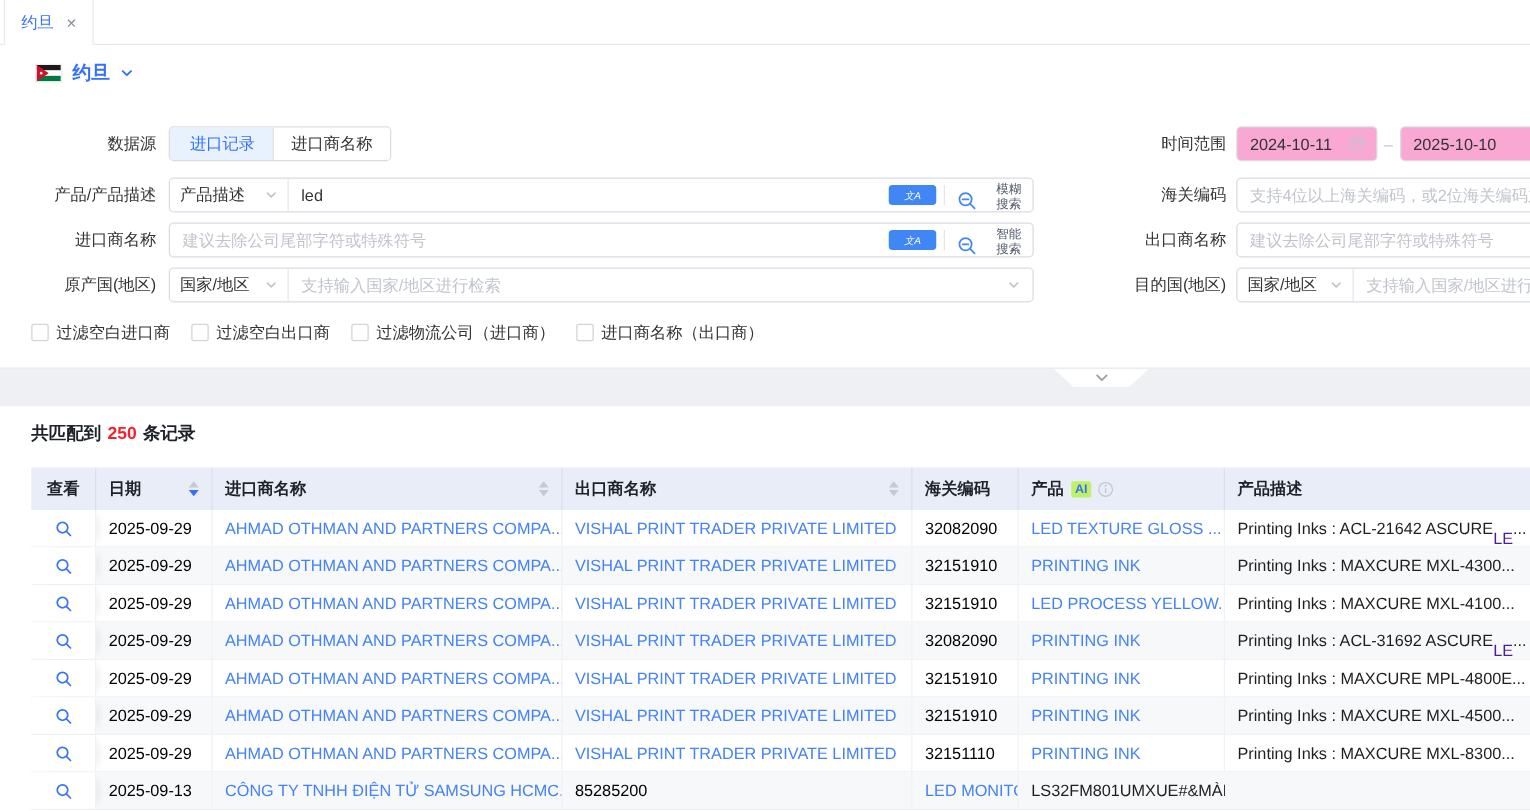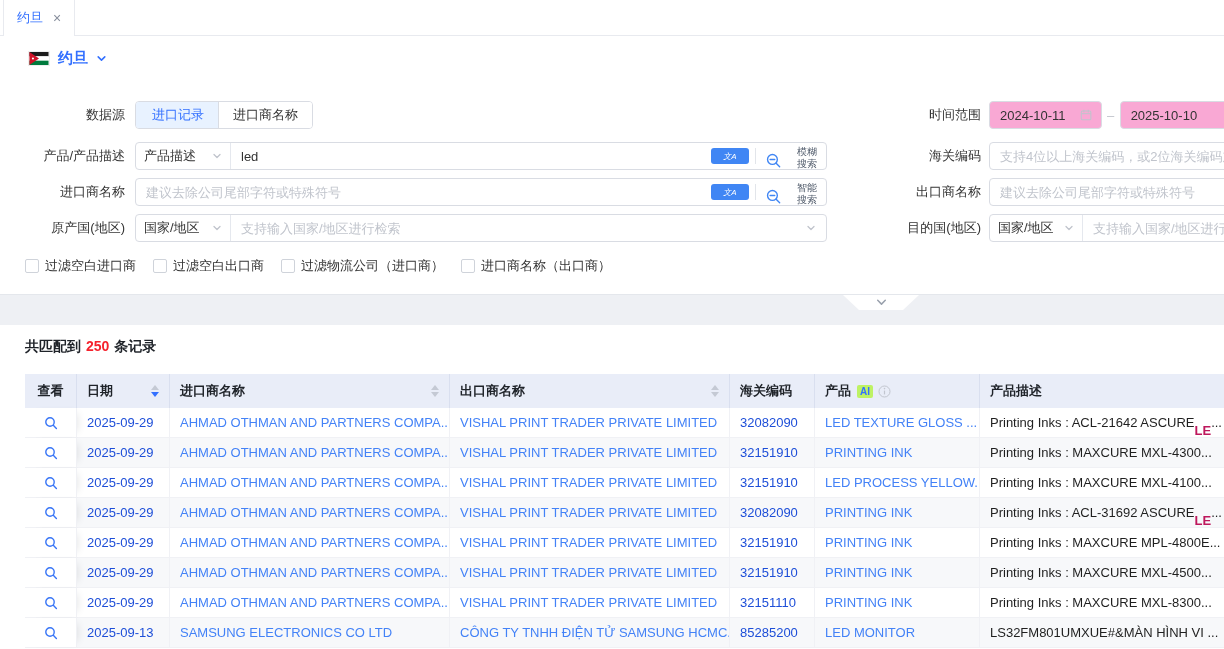--- a/index.html
+++ b/index.html
@@ -55,26 +55,26 @@
   .th { display: flex; align-items: center; padding: 0 10px; font-weight: bold; color: #1f2329; border-right: 1px solid #d9dfef; white-space: nowrap; overflow: hidden; }
   .th:last-child { border-right: none; }
   .th-center { justify-content: center; padding: 0; }
   .sorter { display: flex; flex-direction: column; align-items: center; margin-left: auto; padding-left: 6px; cursor: pointer; }
   .caret-up { width: 0; height: 0; border-left: 4px solid transparent; border-right: 4px solid transparent; border-bottom: 5px solid #c4c9d4; }
   .caret-down { width: 0; height: 0; border-left: 4px solid transparent; border-right: 4px solid transparent; border-top: 5px solid #c4c9d4; margin-top: 2px; }
   .caret-down.active { border-top-color: #3370ff; }
   .ai-badge { background: #bef264; color: #3370ff; font-size: 10px; font-weight: bold; border-radius: 2px; padding: 1px 3px; margin: 0 5px 0 6px; }
   .tr { height: 30px; background: #fff; border-bottom: 1px solid #f0f1f5; }
   .tr:nth-child(even) { background: #f7f8fa; }
-  .td { display: flex; align-items: center; padding: 0 10px; white-space: nowrap; overflow: hidden; border-right: 1px solid #f0f1f5; color: #1d4ed8; }
+  .td { display: flex; align-items: center; padding: 0 10px; white-space: nowrap; overflow: hidden; border-right: 1px solid #f0f1f5; color: #000000; }
   .td:last-child { border-right: none; }
   .td-view { justify-content: center; padding: 0; background: #fff; box-shadow: 6px 0 8px -6px rgba(31,35,41,0.14); cursor: pointer; }
   .link { color: #4382f7; cursor: pointer; }
   .td-desc { color: #1f1f1f; }
-  .hl { color: #be185d; font-weight: bold; margin-top: 15px; }
+  .hl { color: #4c1d95; font-weight: normal; margin-top: 15px; }
 </style>
 </head>
 <body>
 
 <div class="page">
 
   <div class="panel-top">
 
     <div class="tabbar">
       <div class="tab">
@@ -410,21 +410,20 @@
   </div>
 
   <div class="tr">
     <div class="td td-view">
       <svg width="14" height="14" viewBox="0 0 14 14">
                 <circle cx="6" cy="6" r="4.2" fill="none" stroke="#3875f6" stroke-width="1.4"></circle>
                 <line x1="9.3" y1="9.3" x2="12.4" y2="12.4" stroke="#3875f6" stroke-width="1.4" stroke-linecap="round"></line>
               </svg>
     </div>
     <div class="td">2025-09-13</div>
-    <div class="td link">SAMSUNG ELECTRONICS CO LTD</div>
     <div class="td link">CÔNG TY TNHH ĐIỆN TỬ SAMSUNG HCMC...</div>
     <div class="td">85285200</div>
     <div class="td link">LED MONITOR</div>
     <div class="td td-desc">
               <span>LS32FM801UMXUE#&amp;MÀN HÌNH VI ...</span>
               <span class="hl"></span>
               <span></span>
             </div>
   </div>
 </div>

